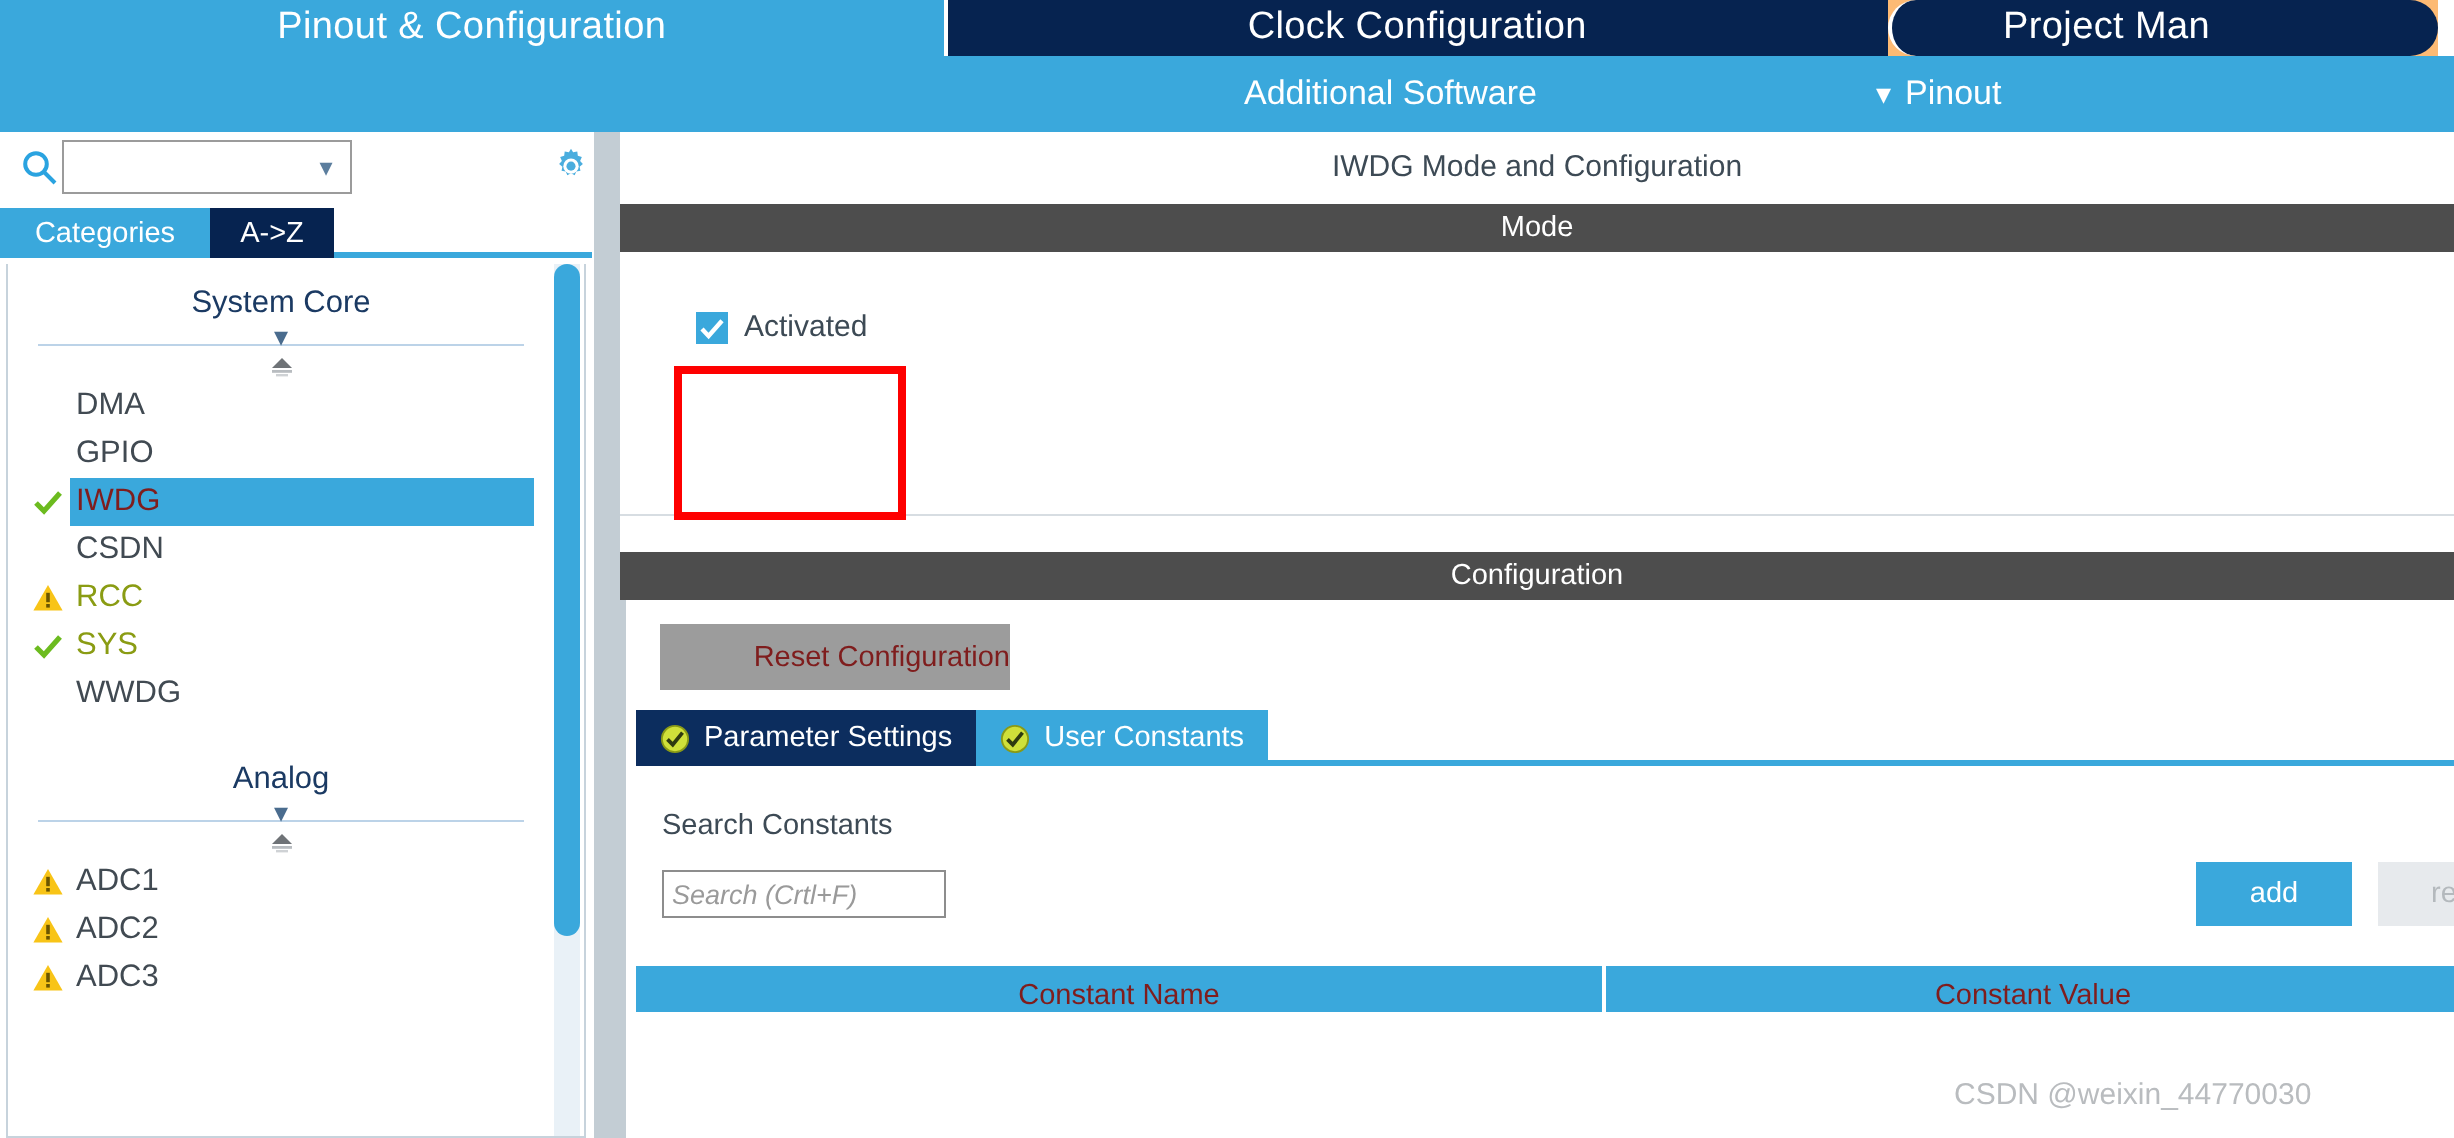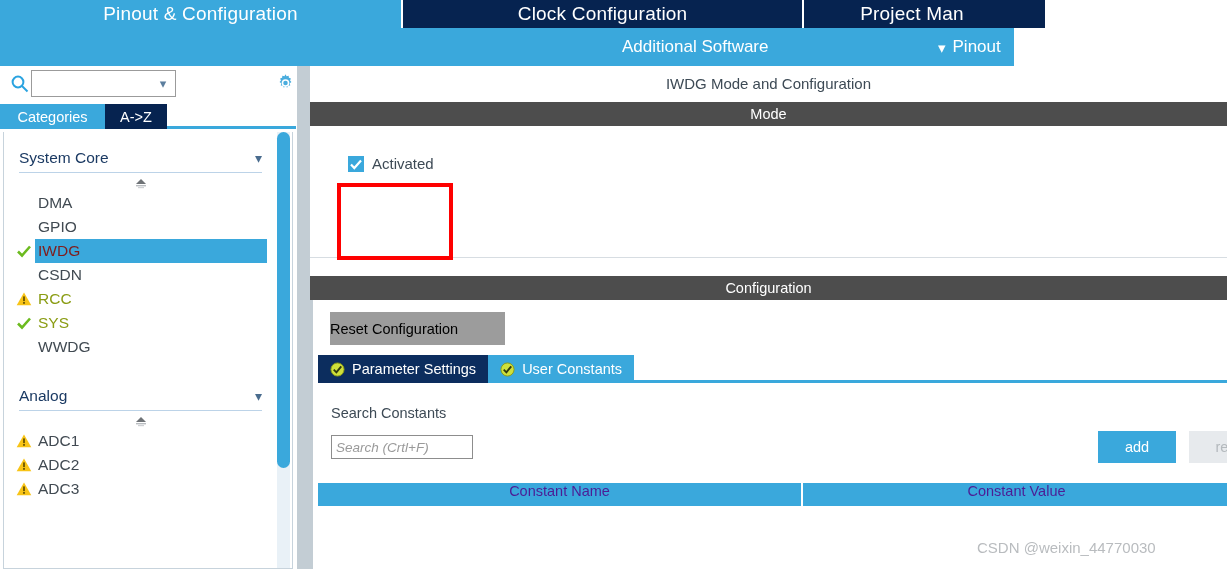--- a/index.html
+++ b/index.html
@@ -12,40 +12,40 @@
   }
   #app {
     position: relative;
     width: 1227px; height: 569px;
     overflow: hidden;
   }
 
   
   .main-tabs {
     position: absolute; left: 0; top: 0;
-    width: 1045px; height: 28px;
+    width: 1219px; height: 28px;
     background: #fdba74;
     display: flex;
   }
   .main-tab {
     height: 28px;
     display: flex; align-items: center; justify-content: center;
     color: #ffffff;
     font-size: 19px;
     letter-spacing: 0.2px;
     white-space: nowrap;
     overflow: hidden;
   }
   .main-tab.active { background: #3aa8dc; }
   .main-tab.inactive { background: #062350; border-left: 2px solid #ffffff; }
 
   
   .sub-bar {
     position: absolute; left: 0; top: 28px;
-    width: 1014px; height: 38px;
+    width: 1227px; height: 38px;
     background: #3aa8dc;
   }
   .sub-item {
     position: absolute;
     top: 0; height: 38px;
     display: flex; align-items: center;
     color: #ffffff;
     font-size: 17px;
     white-space: nowrap;
   }
@@ -114,20 +114,21 @@
   .tree-inner {
     position: absolute; left: 0; top: 0;
     width: 273px; height: 437px;
   }
   .group-header {
     position: relative;
     margin: 11px 15px 0 15px;
     height: 30px;
     display: flex; align-items: center;
     border-bottom: 1px solid #bcd3e8;
+    flex-direction: column;
   }
   .group-header .g-label {
     flex: 1;
     font-size: 15.5px;
     color: #1b3a63;
   }
   .group-header .g-chev {
     color: #4a6c8e; font-size: 14px; line-height: 1;
   }
   .scroll-arrow {
@@ -231,23 +232,23 @@
   .config-body {
     position: absolute; left: 0; top: 234px;
     width: 917px; height: 269px;
     background: #ffffff;
     border-left: 3px solid #c3cdd4;
   }
   .reset-btn {
     position: absolute; left: 17px; top: 12px;
     width: 175px; height: 33px;
     background: #9c9c9c;
-    color: #000000;
+    color: #7f1d1d;
     font-size: 14.5px;
-    display: flex; align-items: center; justify-content: flex-start;
+    display: flex; align-items: center; justify-content: flex-end;
     border: none;
   }
   .cfg-tabs {
     position: absolute; left: 5px; top: 55px;
     height: 28px;
     display: flex;
     border-bottom: 3px solid #3aa8dc;
     width: 912px;
     align-items: flex-start;
   }
@@ -304,23 +305,23 @@
   }
 
   .table-head {
     position: absolute; left: 5px; top: 183px;
     width: 912px; height: 23px;
     display: flex;
   }
   .th {
     height: 23px;
     background: #3aa8dc;
-    color: #4c1d95;
+    color: #7f1d1d;
     font-size: 14.5px;
-    display: flex; align-items: flex-start; justify-content: center;
+    display: flex; align-items: flex-end; justify-content: center;
   }
   .th.name { width: 485px; border-right: 2px solid #ffffff; }
   .th.value { flex: 1; }
   .table-body {
     position: absolute; left: 5px; top: 206px;
     width: 912px; height: 63px;
     background: #ffffff;
   }
 
   .watermark {
@@ -335,21 +336,21 @@
 
 <div id="app">
 
   <div class="main-tabs">
     <div class="main-tab active" style="width:475px;">
       <span>Pinout &amp; Configuration</span>
     </div>
     <div class="main-tab inactive" style="width:475px;">
       <span>Clock Configuration</span>
     </div>
-    <div class="main-tab inactive" style="width:277px; justify-content:flex-start; padding-left:56px;">
+    <div class="main-tab inactive" style="width:277px; justify-content:flex-start; padding-left:56px;border-radius:14px;">
       <span>Project Man</span>
     </div>
   </div>
 
   <div class="sub-bar">
     <div class="sub-item" style="left:622px;">
       <span>Additional Software</span>
     </div>
     <div class="sub-item" style="left:938px;">
       <span class="chev">▾</span>

